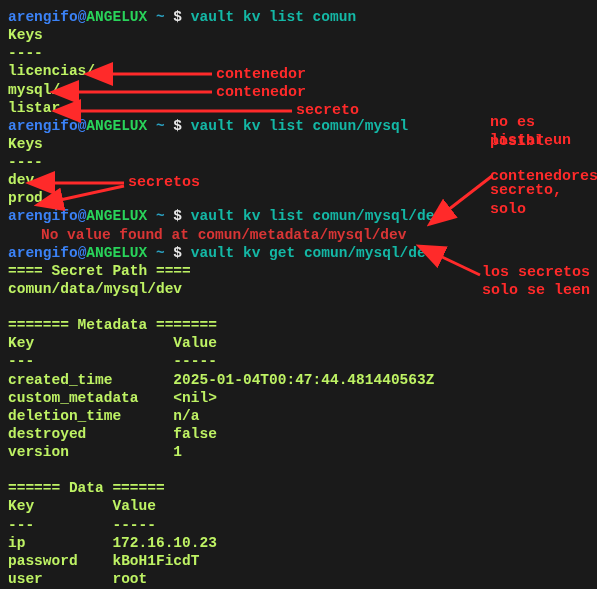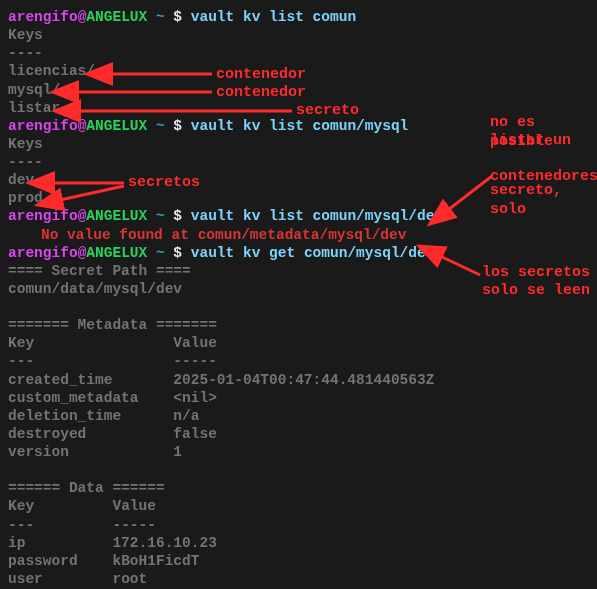--- a/index.html
+++ b/index.html
@@ -11,26 +11,26 @@
     line-height: 1.25;
     color: #e8e8e8;
     width: 597px;
     height: 589px;
     box-sizing: border-box;
     position: relative;
     overflow: hidden;
     font-weight: bold;
   }
   .line { white-space: pre; }
-  .user   { color: #d946ef; text-align: center; }
+  .user   { color: #3b82f6; text-align: center; }
   .host   { color: #29d35a; }
   .tilde  { color: #2aa0c0; }
   .dollar { color: #e8e8e8; }
-  .cmd    { color: #7dd3fc; font-family: Liberation Mono, monospace; }
-  .out    { color: #737373; }
+  .cmd    { color: #14b8a6; font-family: Liberation Mono, monospace; }
+  .out    { color: #bef264; }
   .err    { color: #d93535; margin-left: 33px; }
   .annot  {
     position: absolute;
     color: #ff2a2a;
     font-weight: bold;
     font-size: 15px;
     z-index: 5;
   }
   svg.arrows {
     position: absolute;

